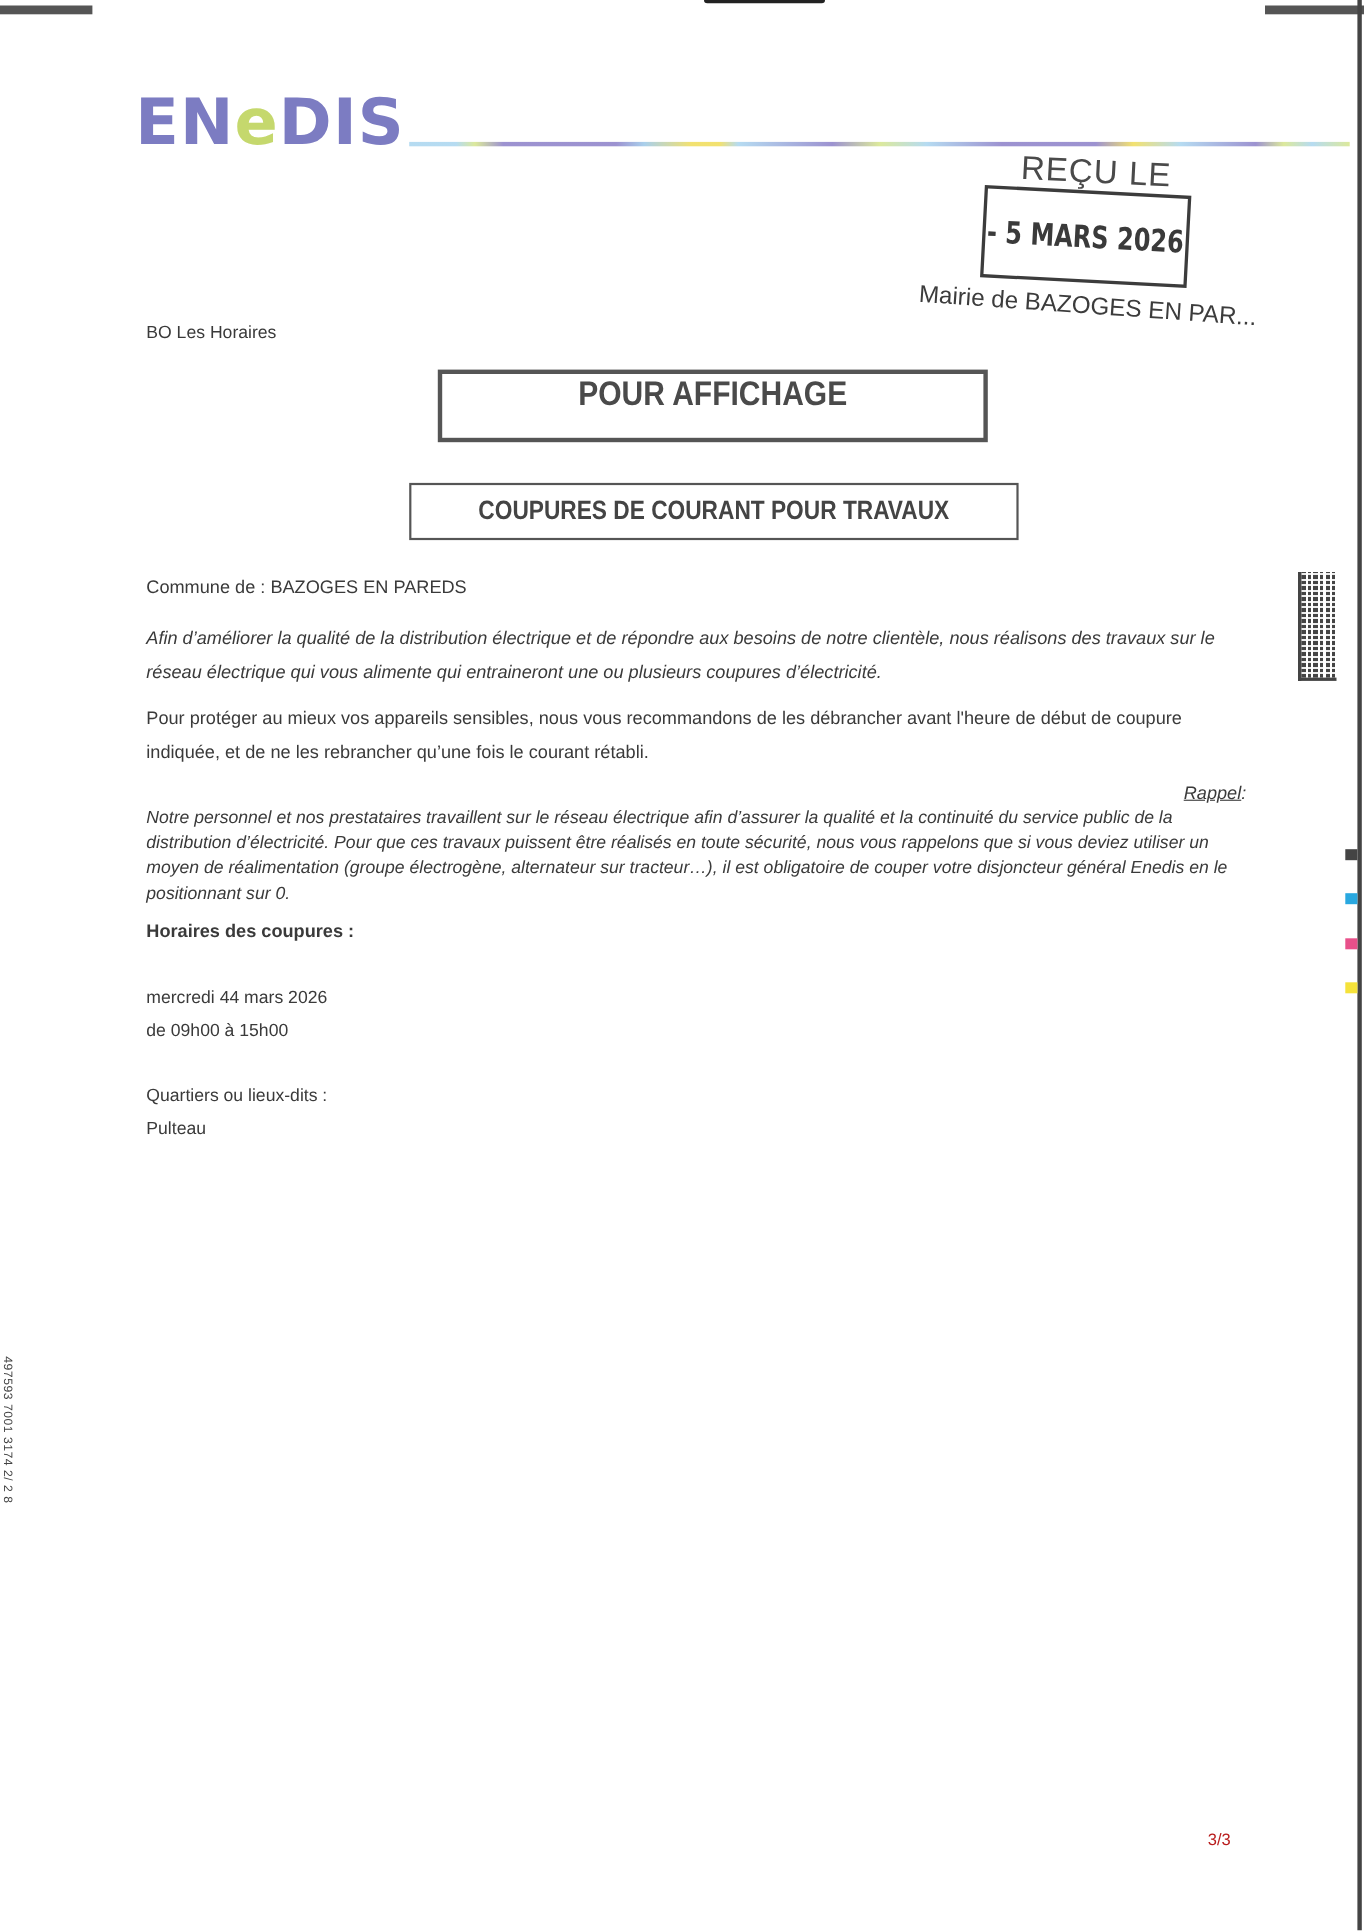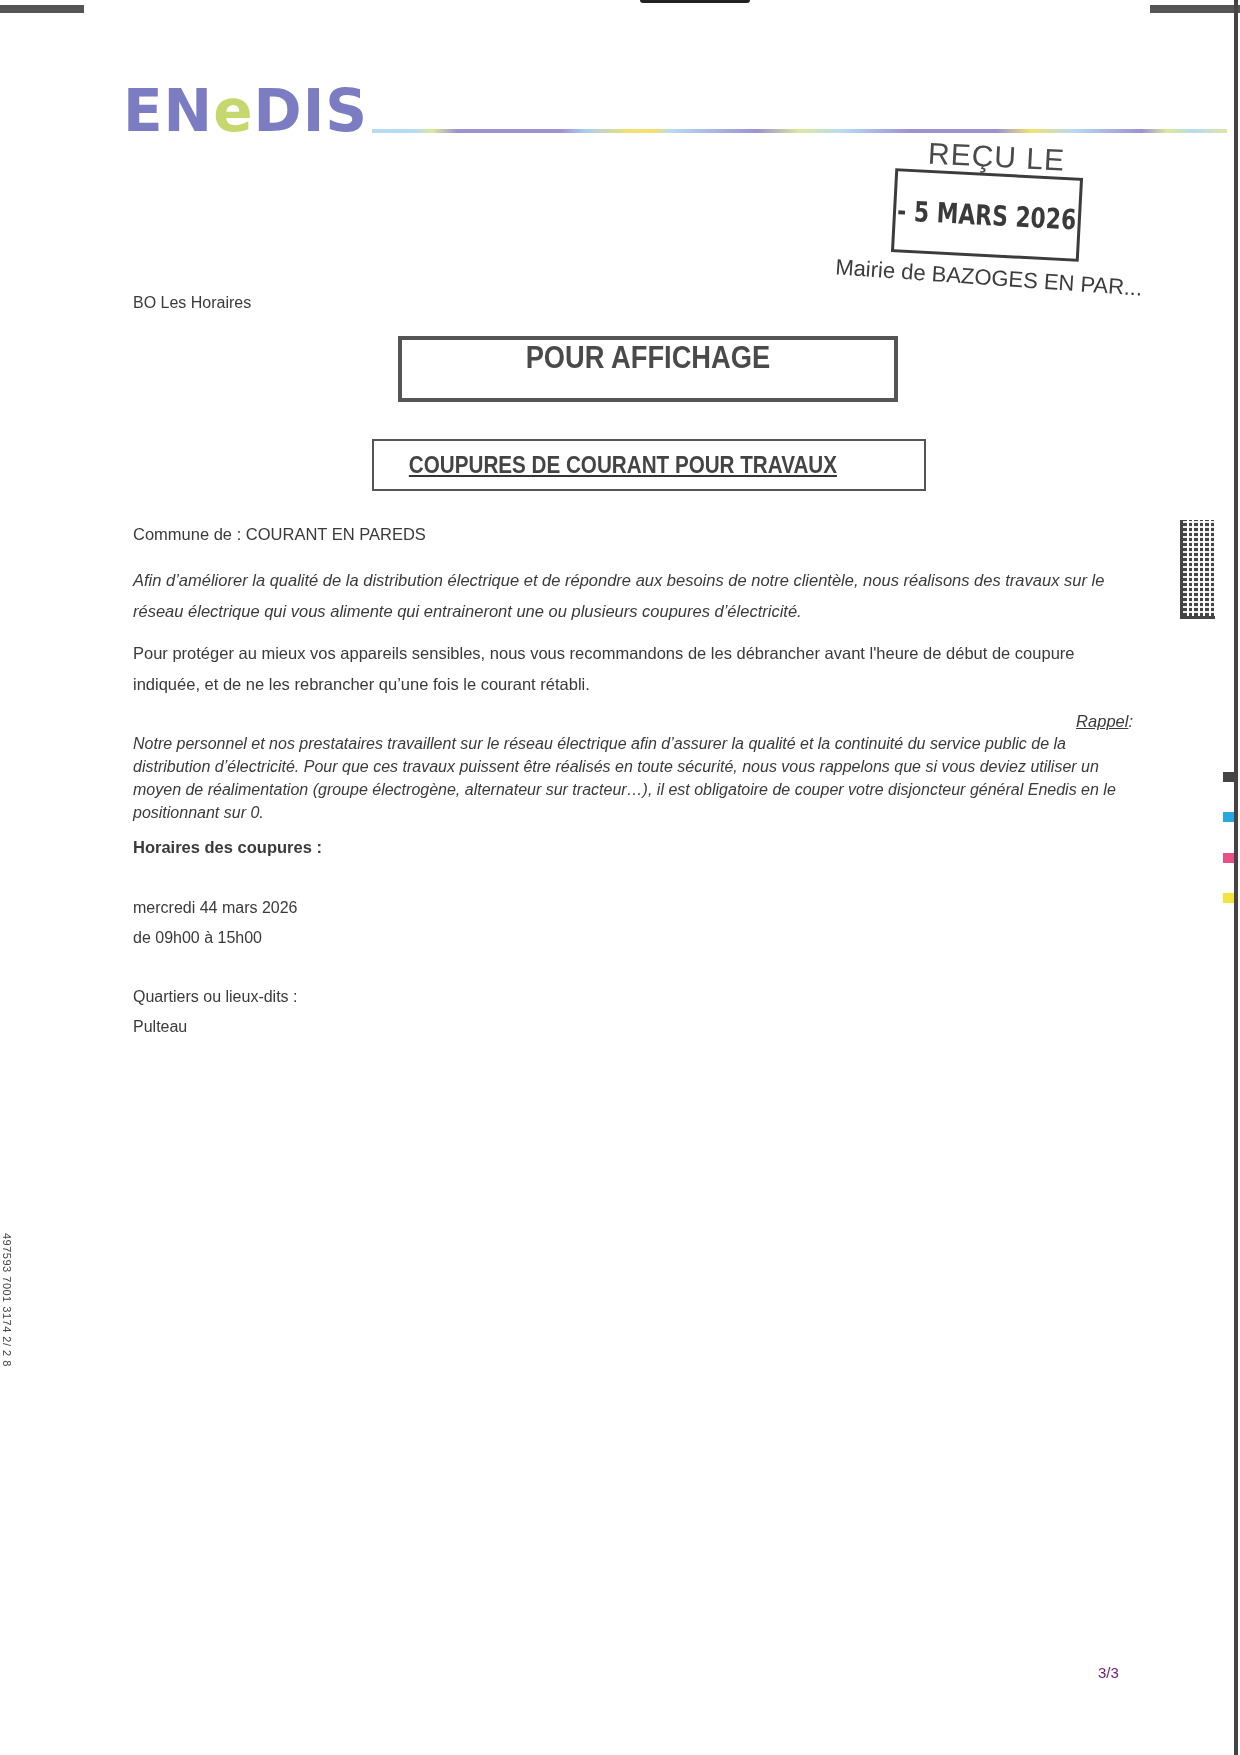--- a/index.html
+++ b/index.html
@@ -24,37 +24,37 @@
     .stamp-title { left: 928px; top: 140px; font-size: 30px; transform: rotate(3deg); letter-spacing: 1px; }
     .stamp-box { left: 893px; top: 173px; width: 182px; height: 78px; border: 3px solid #3c3c3c; transform: rotate(3deg); display: flex; align-items: center; justify-content: center; }
     .stamp-date { font-family: "DejaVu Sans", sans-serif; font-size: 28px; transform: scaleX(.78); white-space: nowrap; font-weight: bold; color: #3a3a3a; }
     .stamp-org { left: 835px; top: 265px; font-size: 22px; transform: rotate(4deg); white-space: nowrap; color: #3c3c3c; }
     
     .text { font-size: 16px; color: #3a3a3a; line-height: 1; }
     .sender { left: 133px; top: 295px; }
     
     .title-box { left: 398px; top: 336px; width: 500px; height: 66px; border: 4px solid #555; display: flex; align-items: flex-start; justify-content: center; box-sizing: border-box; }
     .title-box span { font-size: 31px; font-weight: bold; color: #4a4a4a; transform: scaleX(.88); display: inline-block; white-space: nowrap; }
-    .subtitle-box { left: 372px; top: 439px; width: 554px; height: 52px; border: 2px solid #555; display: flex; align-items: center; box-sizing: border-box; text-decoration: underline; }
+    .subtitle-box { left: 372px; top: 439px; width: 554px; height: 52px; border: 2px solid #555; display: flex; align-items: center; justify-content: center; box-sizing: border-box; }
     .subtitle-box span { font-size: 24px; font-weight: bold; color: #444; transform: scaleX(.86); display: inline-block; white-space: nowrap; }
     
     .body-block { left: 133px; width: 1000px; font-size: 16.5px; color: #3a3a3a; }
     .commune { top: 525px; }
     .para1 { top: 565px; line-height: 31px; font-style: italic; }
     .para2 { top: 638px; line-height: 31px; }
     .rappel-label { top: 712px; font-style: italic; text-decoration: underline; text-align: right; }
     .rappel-label .colon { text-decoration: none; display: inline-block; }
     .rappel-text { top: 732px; font-style: italic; line-height: 23px; font-size: 16px; }
     .horaires { top: 838px; font-weight: bold; font-size: 16.5px; }
     .sched { left: 133px; font-size: 16px; color: #3a3a3a; line-height: 30px; }
     .date { top: 893px; }
     .hours { top: 923px; }
     .quartiers-label { top: 982px; }
     .quartiers-val { top: 1012px; }
-    .page-num { left: 1098px; top: 1664px; font-size: 15px; color: #701a75; }
+    .page-num { left: 1098px; top: 1664px; font-size: 15px; color: #b91c1c; }
     
     .margin-code { left: 1px; top: 1233px; font-size: 11px; color: #444; writing-mode: vertical-rl; white-space: nowrap; letter-spacing: 0.5px; }
     
     .datamatrix { left: 1180px; top: 520px; width: 32px; height: 96px;
       background:
         repeating-linear-gradient(0deg, transparent 0 3px, rgba(255,255,255,.9) 3px 5px),
         repeating-linear-gradient(90deg, #444 0 4px, #fff 4px 6px, #444 6px 9px, #fff 9px 11px);
       border-left: 3px solid #444; border-bottom: 3px solid #444; }
     
     .reg { left: 1223px; width: 11px; height: 10px; }
@@ -80,21 +80,21 @@
 
 <div class="abs text sender">BO Les Horaires</div>
 
 <div class="abs title-box">
   <span>POUR AFFICHAGE</span>
 </div>
 <div class="abs subtitle-box">
   <span>COUPURES DE COURANT POUR TRAVAUX</span>
 </div>
 
-<div class="abs body-block commune">Commune de : COURANT EN PAREDS</div>
+<div class="abs body-block commune">Commune de : BAZOGES EN PAREDS</div>
 <div class="abs body-block para1">Afin d’améliorer la qualité de la distribution électrique et de répondre aux besoins de notre clientèle, nous réalisons des travaux sur le réseau électrique qui vous alimente qui entraineront une ou plusieurs coupures d’électricité.</div>
 <div class="abs body-block para2">Pour protéger au mieux vos appareils sensibles, nous vous recommandons de les débrancher avant l'heure de début de coupure indiquée, et de ne les rebrancher qu’une fois le courant rétabli.</div>
 
 <div class="abs body-block rappel-label">
   <span>Rappel</span><span class="colon"> :</span>
 </div>
 <div class="abs body-block rappel-text">Notre personnel et nos prestataires travaillent sur le réseau électrique afin d’assurer la qualité et la continuité du service public de la distribution d’électricité. Pour que ces travaux puissent être réalisés en toute sécurité, nous vous rappelons que si vous deviez utiliser un moyen de réalimentation (groupe électrogène, alternateur sur tracteur…), il est obligatoire de couper votre disjoncteur général Enedis en le positionnant sur 0.</div>
 
 <div class="abs body-block horaires">Horaires des coupures :</div>
 

